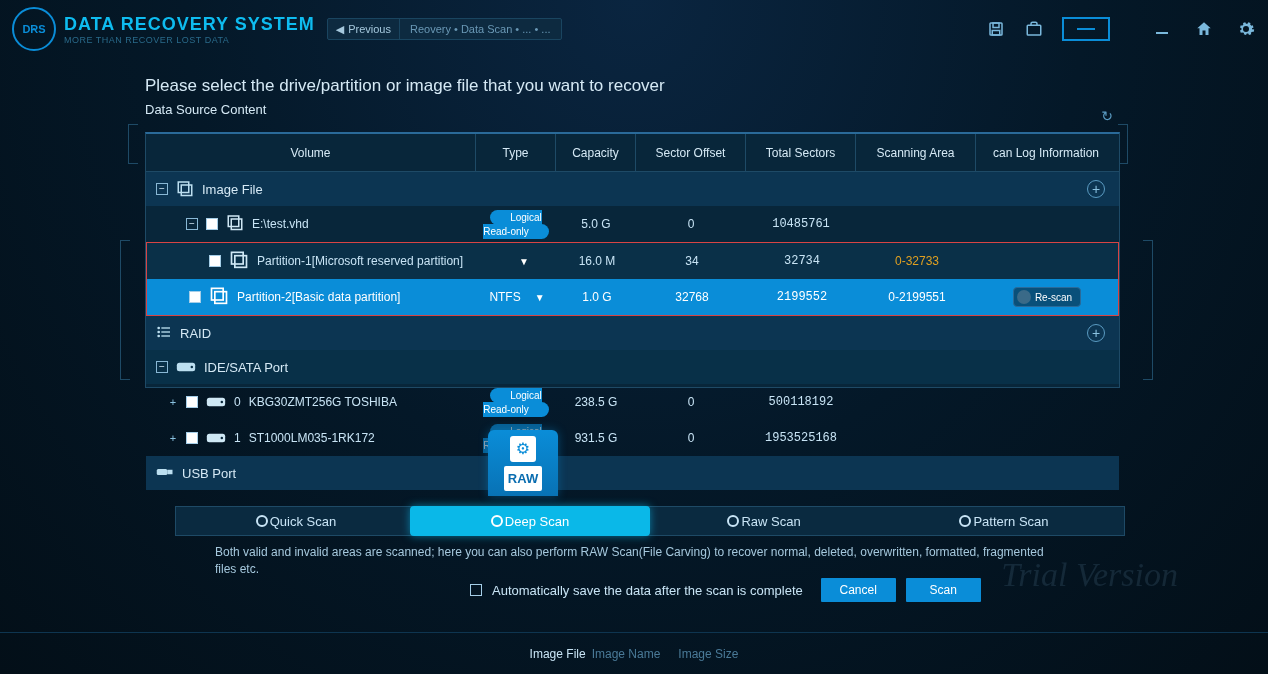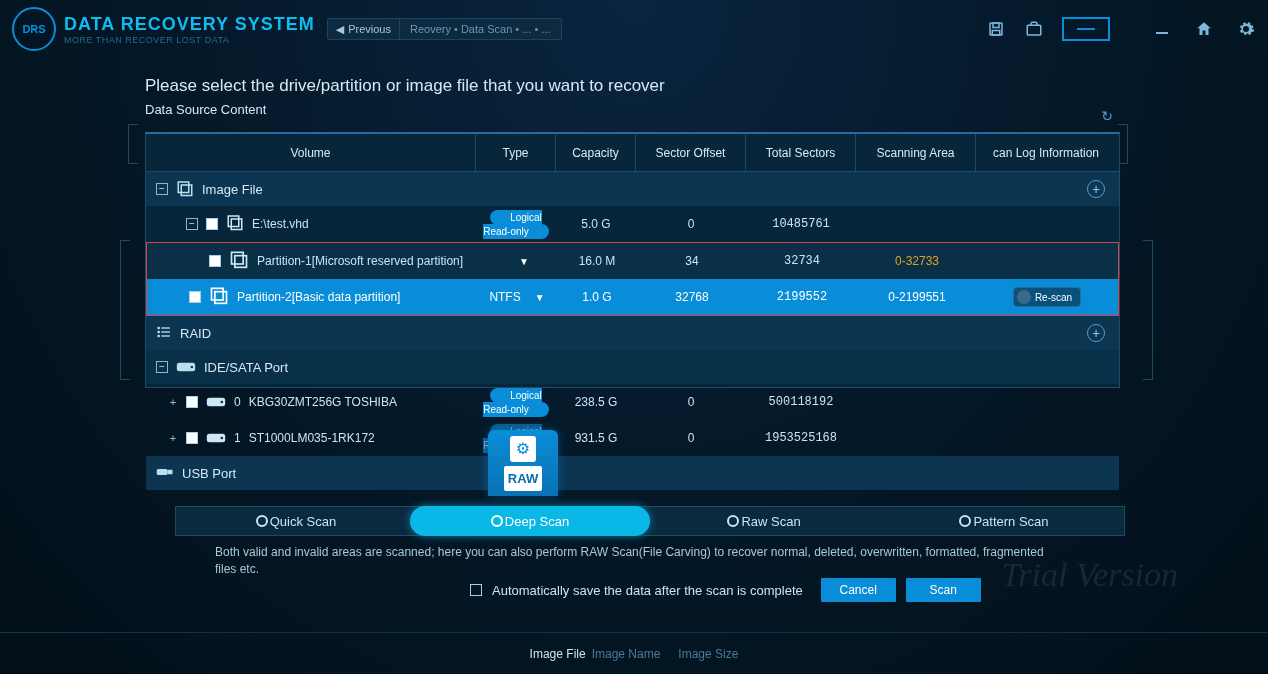--- a/index.html
+++ b/index.html
@@ -82,21 +82,21 @@
 .hdd-icon svg { display:block; }
 
 
 .raw-overlay { position:absolute; left:488px; top:430px; width:70px; height:66px; background:linear-gradient(#0a8dd8,#0872b5); border-radius:6px 6px 0 0; display:flex; flex-direction:column; align-items:center; justify-content:center; box-shadow:0 0 10px rgba(10,140,216,0.4); z-index:5; }
 .raw-overlay .gear { width:26px; height:26px; background:#fff; border-radius:3px; display:flex; align-items:center; justify-content:center; color:#0a8dd8; font-size:16px; }
 .raw-overlay .raw-label { margin-top:4px; background:#fff; color:#0a6db0; font-size:13px; font-weight:bold; padding:5px 4px; border-radius:2px; }
 
 
 .scanbar { position:absolute; left:175px; top:506px; width:950px; height:30px; background:#0a2a40; border:1px solid #1e4a66; display:flex; align-items:center; }
 .scanbtn { flex:1; display:flex; align-items:center; justify-content:center; gap:2px; cursor:pointer; font-size:13px; height:100%; }
-.scanbtn.active { background:#0ab8e8; border-radius:15px; color:#fff; margin:13px -6px; height:30px; box-shadow: 0 0 8px rgba(10,184,232,0.6); }
+.scanbtn.active { background:#0ab8e8; border-radius:4px; color:#fff; margin:13px -6px; height:30px; box-shadow: 0 0 8px rgba(10,184,232,0.6); }
 .scanbtn .ring { width:12px; height:12px; border:2px solid #c8e4f5; border-radius:50%; }
 .scanbtn.active .ring { border-color:#fff; }
 
 .scan-desc { position:absolute; left:215px; top:544px; width:830px; font-size:12px; color:#a5c8dd; line-height:1.4; }
 
 .footer-ctl { position:absolute; left:470px; top:578px; display:flex; align-items:center; gap:10px; }
 .footer-ctl .cb2 { width:12px; height:12px; border:1px solid #a5cee8; }
 .btn { width:75px; height:24px; background:#0a8dd8; color:#fff; display:flex; align-items:center; justify-content:center; cursor:pointer; font-size:12px; border-radius:1px; }
 
 .watermark { position:absolute; right:90px; top:556px; font-size:34px; color:rgba(120,170,200,0.15); font-style:italic; pointer-events:none; font-family: Georgia, serif; }

